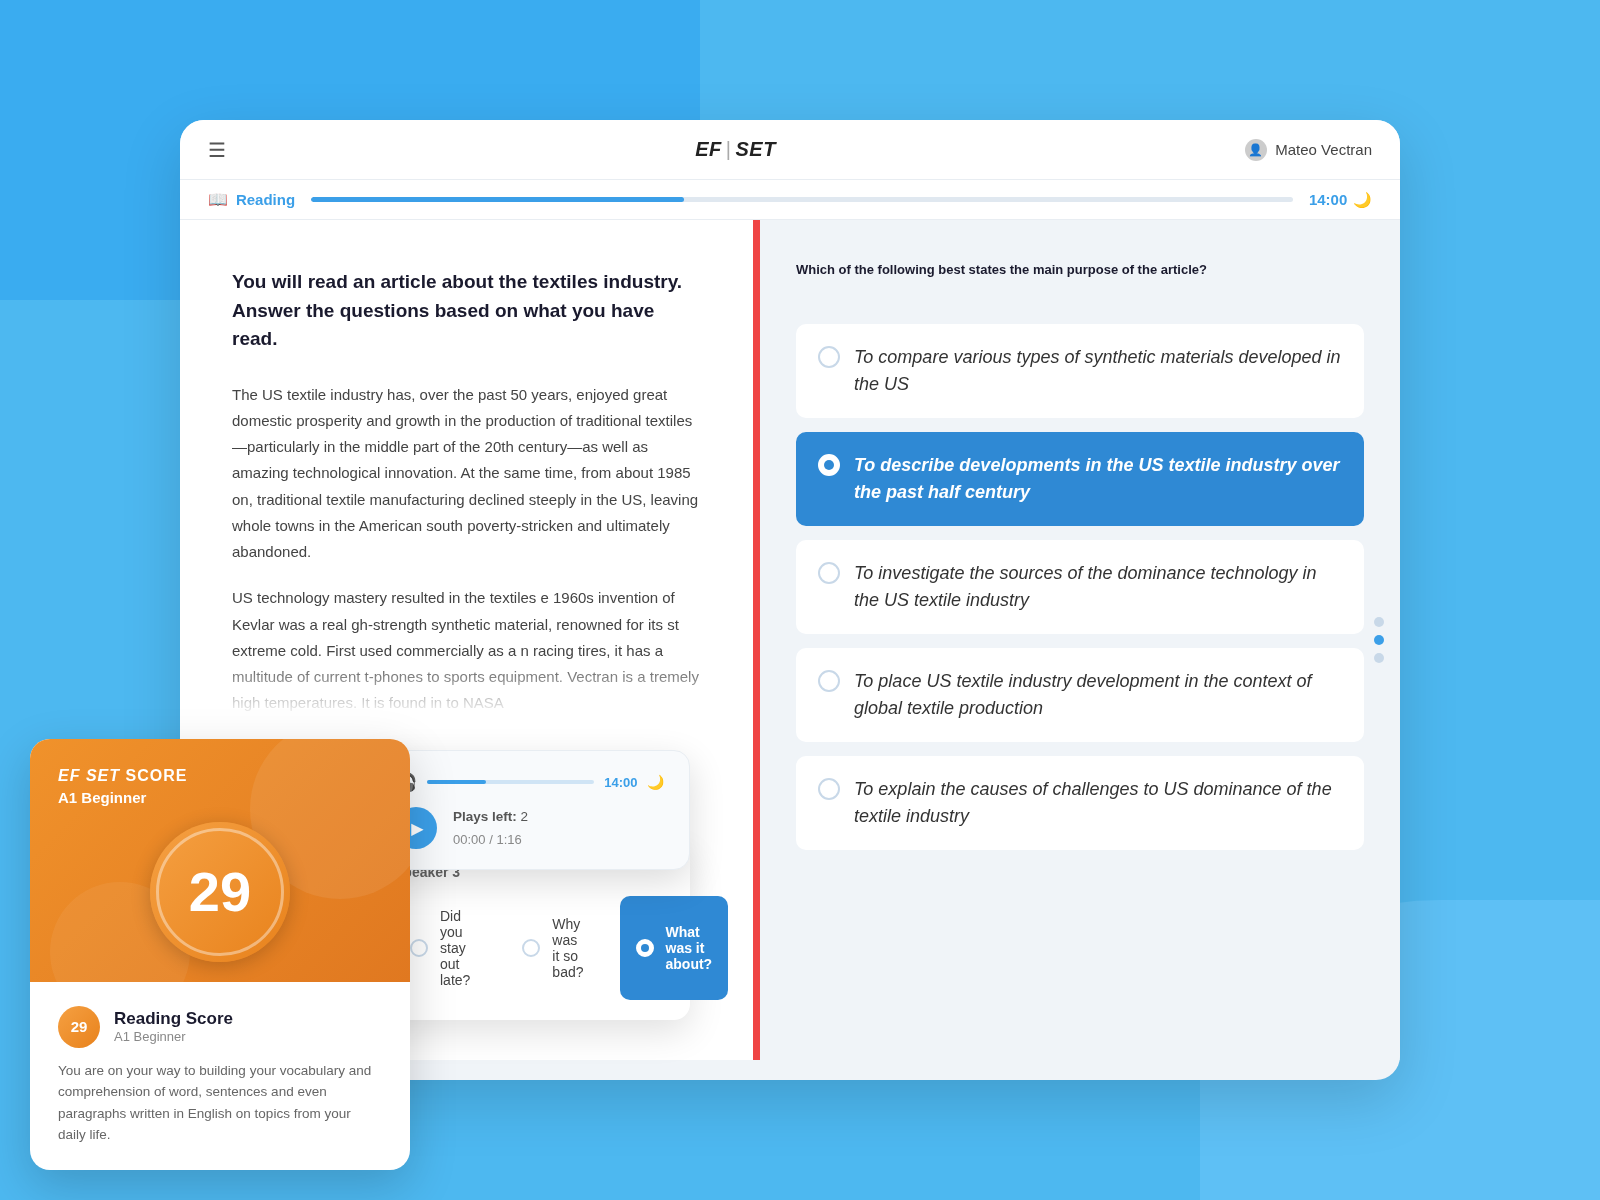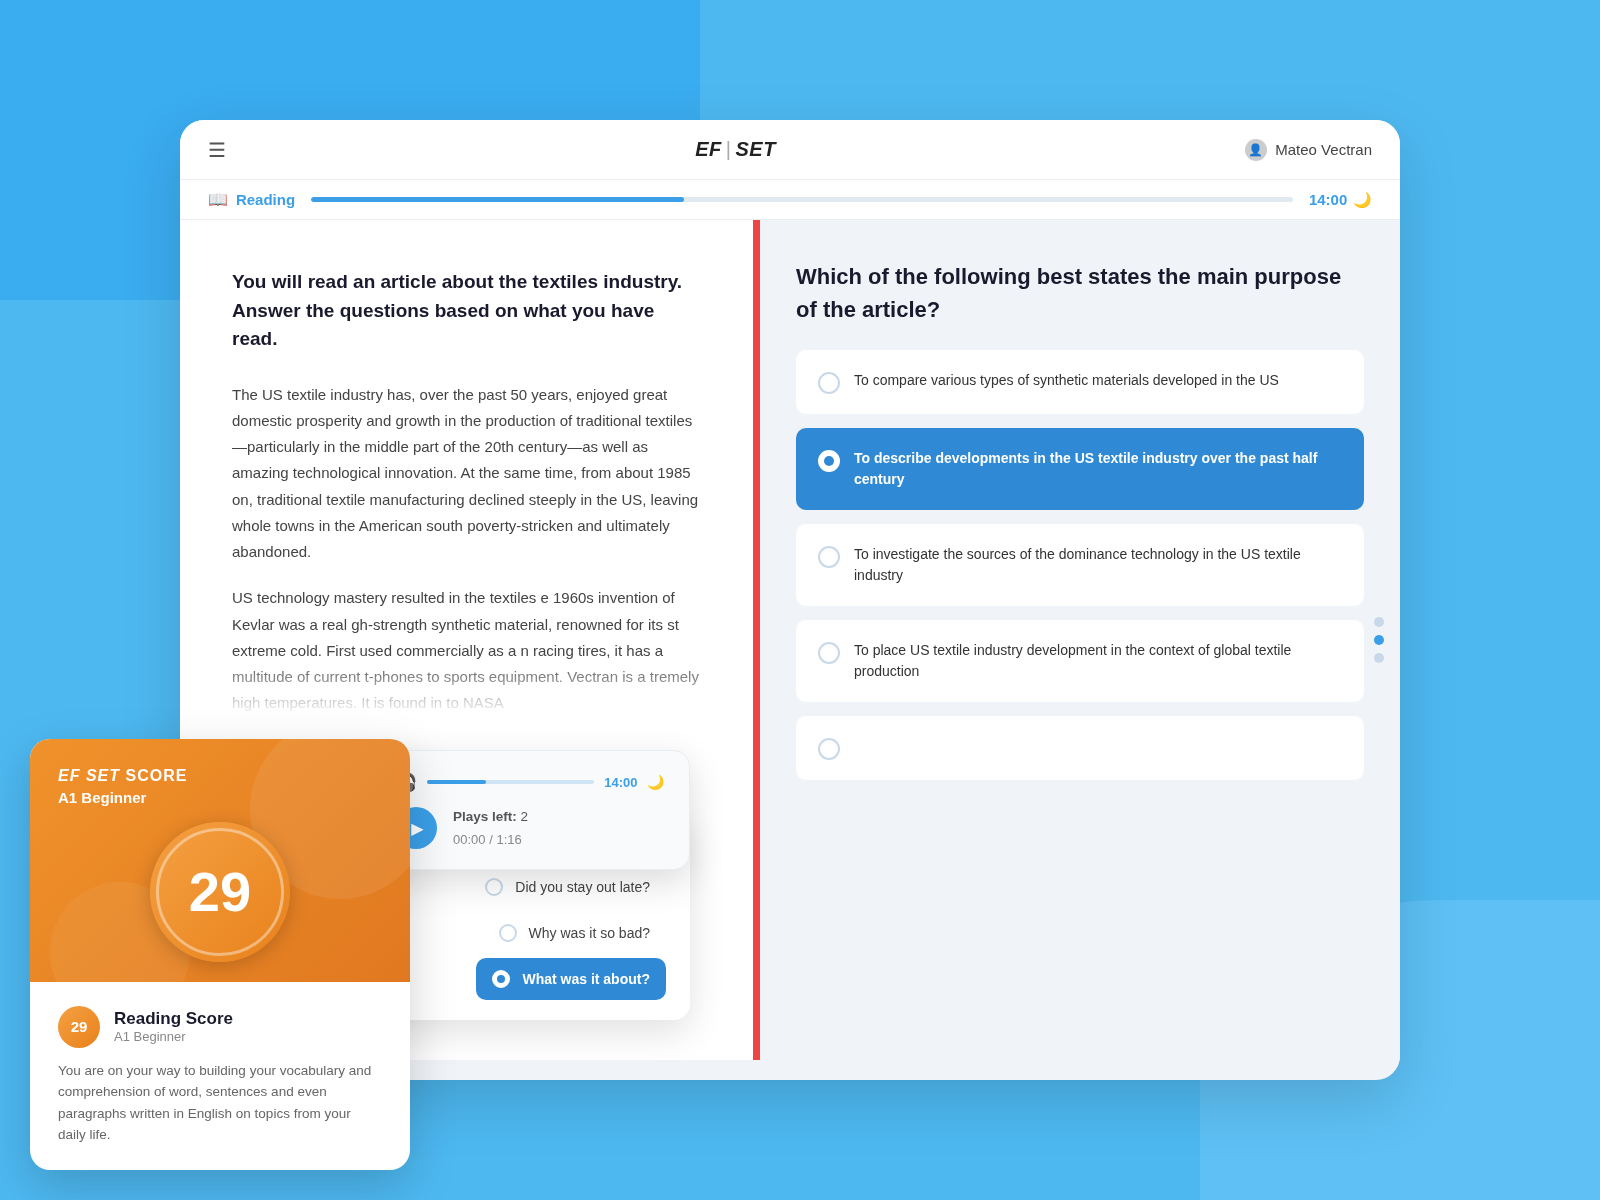--- a/index.html
+++ b/index.html
@@ -163,24 +163,24 @@
     }
 
     
     .question-panel {
       flex: 1;
       background: #f0f4f8;
       padding: 40px 36px;
       overflow-y: auto;
     }
     .question-text {
-      font-size: 22px;
+      font-size: 13px;
       font-weight: 700;
       color: #1a1a2e;
-      margin-bottom: 24px;
+      margin-bottom: 44px;
       line-height: 1.5;
     }
     .option-list {
       display: flex;
       flex-direction: column;
       gap: 14px;
     }
     .option-item {
       background: #fff;
       border-radius: 10px;
@@ -213,23 +213,24 @@
       border-color: #fff;
       background: #fff;
     }
     .radio-circle.filled::after {
       content: '';
       width: 10px; height: 10px;
       border-radius: 50%;
       background: #2f89d4;
     }
     .option-text {
-      font-size: 14px;
+      font-size: 18px;
       color: #333;
       line-height: 1.5;
+      font-style: italic;
     }
 
     
     .nav-dots {
       position: absolute;
       right: 16px;
       top: 50%;
       transform: translateY(-50%);
       display: flex;
       flex-direction: column;
@@ -435,23 +436,22 @@
       z-index: 8;
     }
     .speaker-title {
       font-size: 14px;
       font-weight: 600;
       color: #666;
       margin-bottom: 16px;
     }
     .speaker-options {
       display: flex;
-      flex-direction: column;
-      gap: 4px;
-      align-items: flex-end;
+      flex-direction: row;
+      gap: 20px;
     }
     .speaker-option {
       display: flex;
       align-items: center;
       gap: 12px;
       padding: 12px 16px;
       border-radius: 10px;
       cursor: pointer;
       font-size: 14px;
       color: #444;
@@ -542,20 +542,21 @@
           <span class="option-text">To investigate the sources of the dominance technology in the US textile industry</span>
         </div>
 
         <div class="option-item">
           <div class="radio-circle"></div>
           <span class="option-text">To place US textile industry development in the context of global textile production</span>
         </div>
 
         <div class="option-item">
           <div class="radio-circle"></div>
+          <span class="option-text">To explain the causes of challenges to US dominance of the textile industry</span>
         </div>
 
       </div>
 
       <div class="nav-dots">
         <div class="nav-dot"></div>
         <div class="nav-dot active"></div>
         <div class="nav-dot"></div>
       </div>
 

